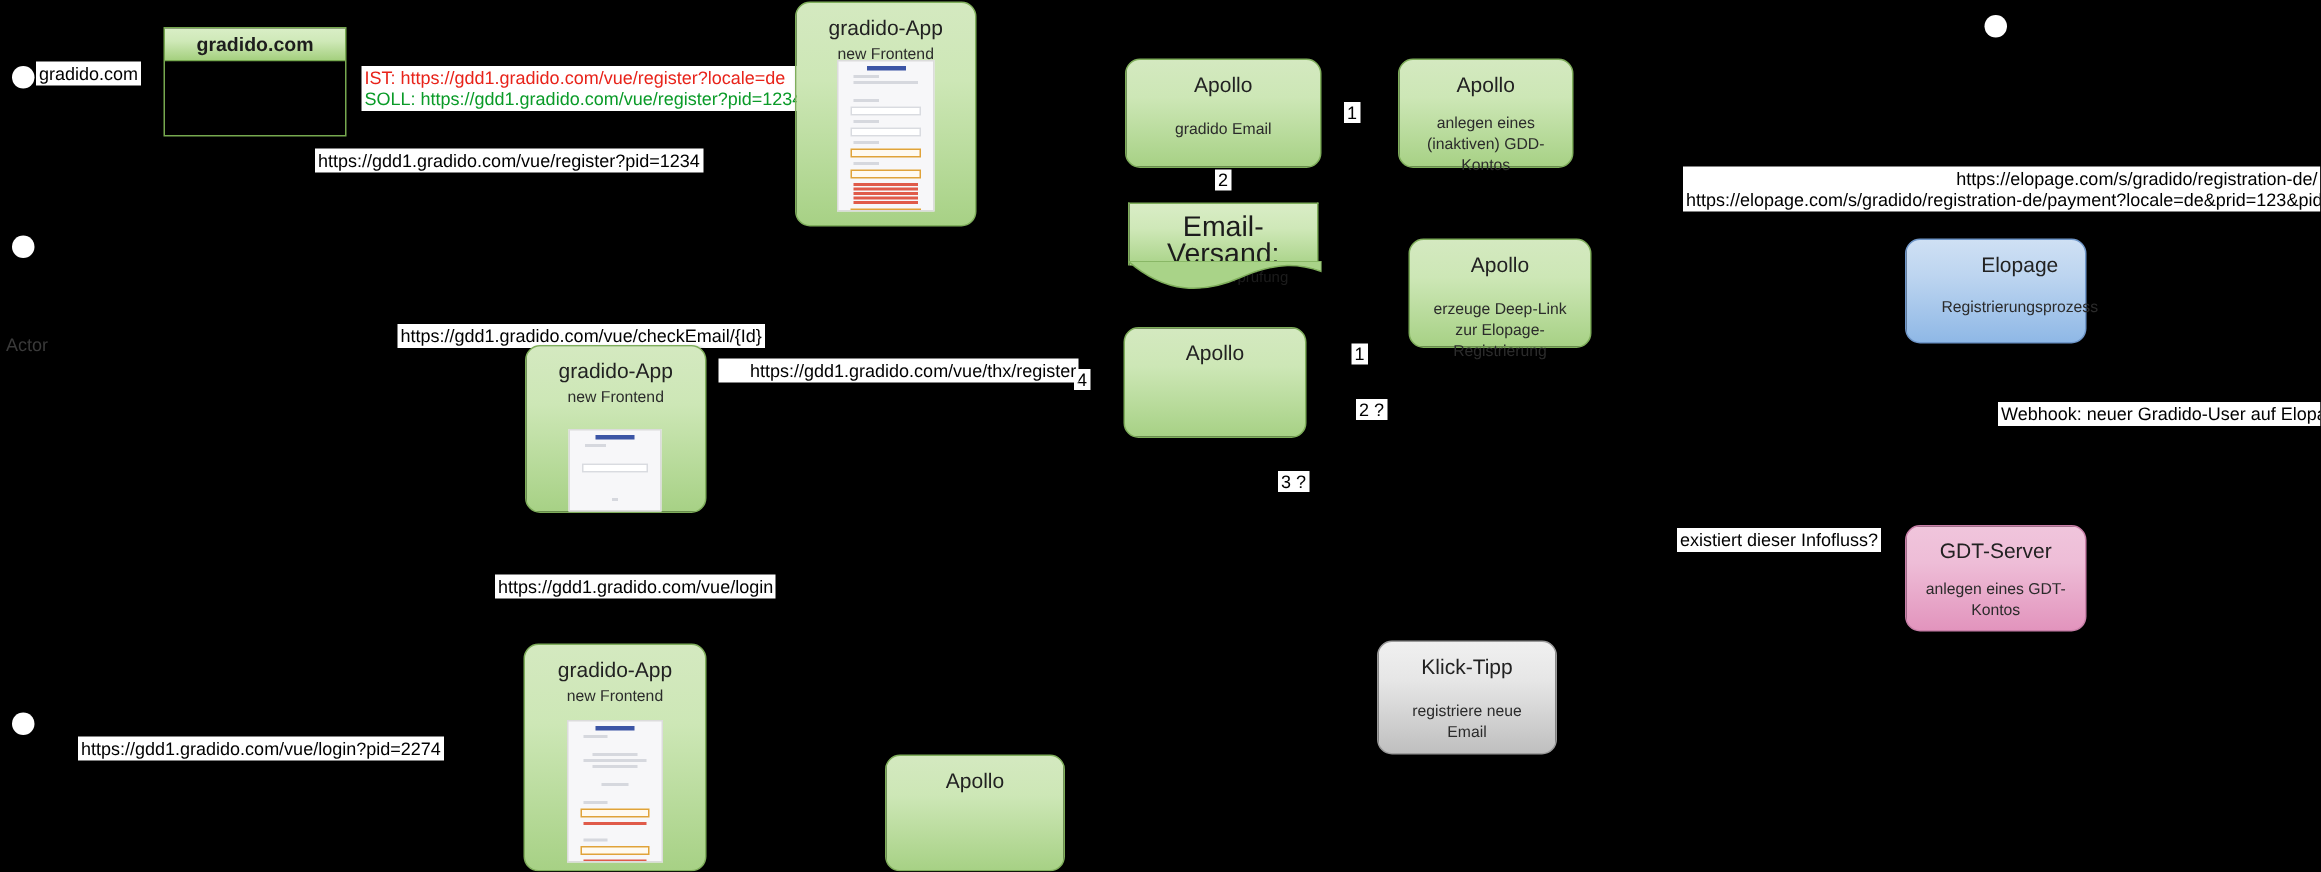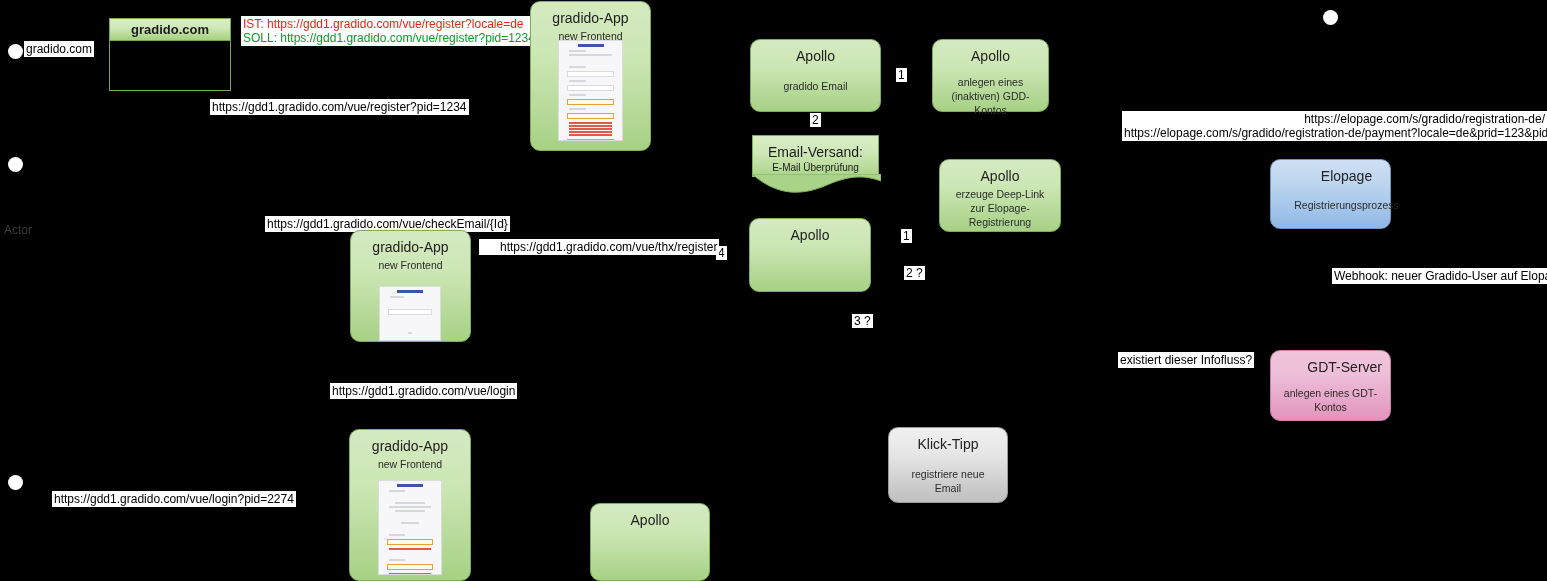--- a/index.html
+++ b/index.html
@@ -34,21 +34,20 @@
     background: linear-gradient(to bottom, #d4e9c0 0%, #cde7b6 35%, #a7d185 100%);
     border-color: #7fae5b;
   }
   .rbox.blue {
     background: linear-gradient(to bottom, #cfe0f4 0%, #bdd5f0 35%, #8fb8e6 100%);
     border-color: #6f96c8;
   }
   .rbox.pink {
     background: linear-gradient(to bottom, #f0c5dc 0%, #eebdd7 35%, #e294bd 100%);
     border-color: #c97fa8;
-    align-items: flex-end;
   }
   .rbox.grey {
     background: linear-gradient(to bottom, #f0f0f0 0%, #e6e6e6 35%, #bfbfbf 100%);
     border-color: #9a9a9a;
   }
   .rbox .ttl {
     font-size: 14px;
     line-height: 17px;
     color: #222;
     margin-bottom: 2px;
@@ -82,21 +81,21 @@
   
   .docshape {
     position: absolute;
     background: linear-gradient(to bottom, #d9edc6 0%, #cfe8b8 40%, #a9d388 100%);
     border: 1px solid #7fae5b;
     border-bottom: none;
     text-align: center;
     color: #1c1c1c;
     box-shadow: 2px 1px 3px rgba(0,0,0,0.5);
   }
-  .docshape .ttl { font-size: 14px; line-height: 18px; padding-top: 7px; }
+  .docshape .ttl { font-size: 19px; line-height: 18px; padding-top: 7px; }
   .docshape .sub { font-size: 10px; line-height: 14px; }
   .docwave { position: absolute; left: -1px; right: -1px; bottom: -17px; height: 20px; }
 
   
   .wlabel {
     position: absolute;
     background: #ffffff;
     color: #000000;
     font-size: 12px;
     line-height: 14px;
@@ -159,21 +158,21 @@
   <div class="dot" style="left:1323px; top:10px;"></div>
   <div class="actor-text" style="left:4px; top:223px;">Actor</div>
 
   <div class="wlabel" style="left:24px; top:41px;">gradido.com</div>
 
   <div class="winbox" style="left:109px; top:18px; width:122px; height:73px;">
     <div class="winhdr">gradido.com</div>
     <div class="winbody"></div>
   </div>
 
-  <div class="wlabel" style="left:241px; top:16px;">
+  <div class="wlabel" style="left:241px; top:44px;">
     <span class="ist">IST: https://gdd1.gradido.com/vue/register?locale=de</span>
     <span class="soll">SOLL: https://gdd1.gradido.com/vue/register?pid=1234</span>
   </div>
 
   <div class="wlabel" style="left:210px; top:99px;">https://gdd1.gradido.com/vue/register?pid=1234</div>
 
   <div class="wlabel" style="left:265px; top:216px;">https://gdd1.gradido.com/vue/checkEmail/{Id}</div>
 
   <div class="rbox green" style="left:530px; top:1px; width:121px; height:150px;">
     <div class="ttl">gradido-App</div>
@@ -217,21 +216,21 @@
   <div class="docshape" style="left:752px; top:135px; width:127px; height:42px;">
     <div class="ttl">Email-Versand:</div>
     <div class="sub">E-Mail Überprüfung</div>
     <svg class="docwave" viewBox="0 0 129 20" preserveAspectRatio="none">
       <path d="M0,0 C25,22 50,22 75,11 C100,0 115,2 129,7 L129,0 Z" fill="#a9d388" stroke="#7fae5b" stroke-width="1"></path>
     </svg>
   </div>
 
   <div class="rbox green" style="left:939px; top:159px; width:122px; height:73px;">
     <div class="ttl">Apollo</div>
-    <div class="sub" style="">erzeuge Deep-Link zur Elopage-Registrierung</div>
+    <div class="sub" style="margin-top:12px;">erzeuge Deep-Link zur Elopage-Registrierung</div>
   </div>
 
   <div class="rbox green tight" style="left:749px; top:218px; width:122px; height:74px;">
     <div class="ttl">Apollo</div>
   </div>
 
   <div class="marker" style="left:901px; top:229px;">1</div>
   <div class="marker" style="left:904px; top:266px;">2 ?</div>
   <div class="marker" style="left:852px; top:314px;">3 ?</div>
   <div class="marker" style="left:716px; top:246px;">4</div>
@@ -279,21 +278,21 @@
 
     </div>
   </div>
 
   <div class="wlabel" style="left:52px; top:491px;">https://gdd1.gradido.com/vue/login?pid=2274</div>
 
   <div class="rbox green" style="left:590px; top:503px; width:120px; height:78px;">
     <div class="ttl">Apollo</div>
   </div>
 
-  <div class="rbox grey" style="left:888px; top:427px; width:120px; height:76px;">
+  <div class="rbox grey" style="left:918px; top:427px; width:120px; height:76px;">
     <div class="ttl">Klick-Tipp</div>
     <div class="sub" style="margin-top:12px;">registriere neue Email</div>
   </div>
 
   <div class="wlabel center" style="left:1122px; top:111px; width:425px;">
     <span style="display:block;">https://elopage.com/s/gradido/registration-de/</span>
     <span style="display:block;">https://elopage.com/s/gradido/registration-de/payment?locale=de&amp;prid=123&amp;pid=1234</span>
   </div>
 
   <div class="rbox blue" style="left:1270px; top:159px; width:121px; height:70px;padding-left:40px;">

